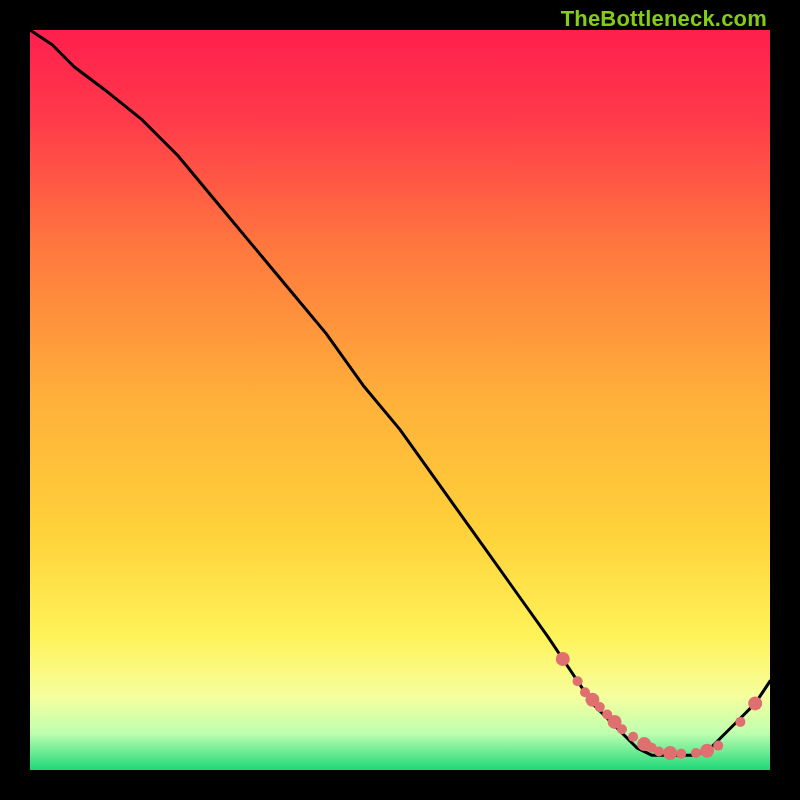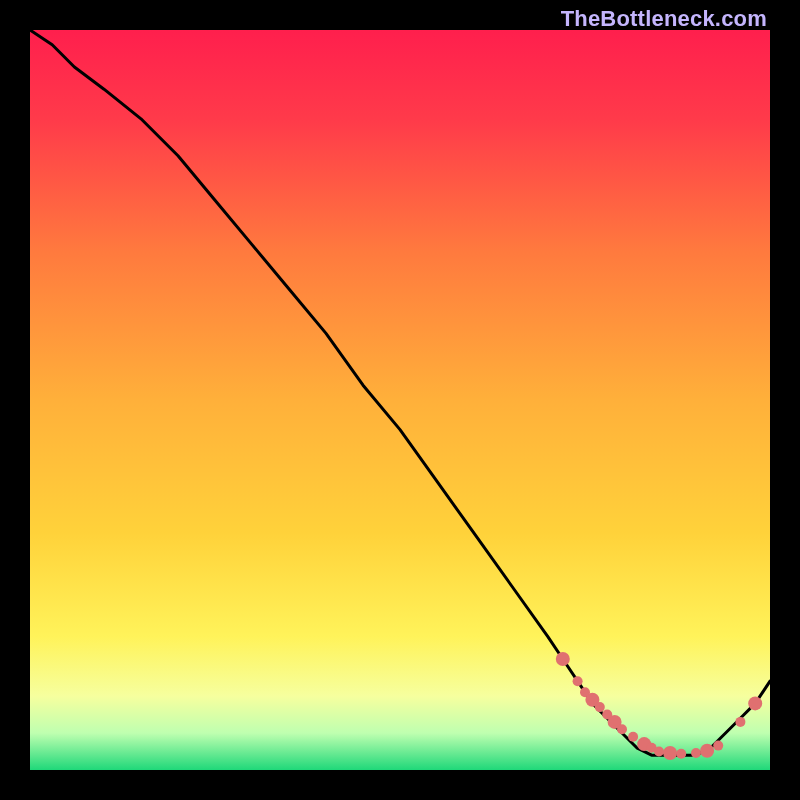--- a/index.html
+++ b/index.html
@@ -28,21 +28,21 @@
     position: absolute;
     inset: 0;
   }
   .watermark {
     position: absolute;
     right: 33px;
     top: 6px;
     font-family: Arial, Helvetica, sans-serif;
     font-size: 22px;
     font-weight: 600;
-    color: #c4b5fd;
+    color: #84cc16;
     letter-spacing: 0.2px;
     text-align: right;
   }
   svg.curve {
     position: absolute;
     inset: 0;
   }
   .curve path {
     fill: none;
     stroke-linecap: round;

